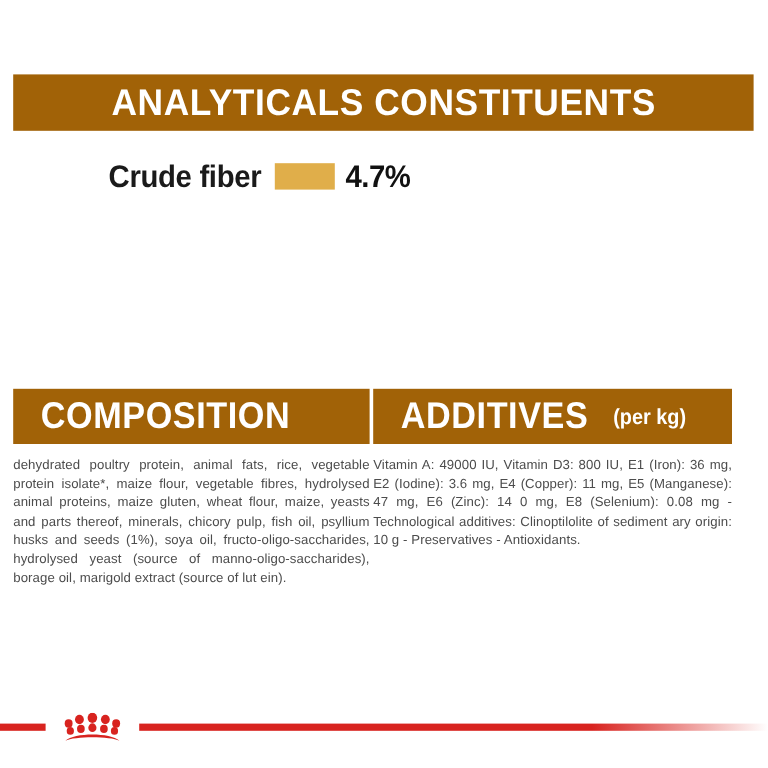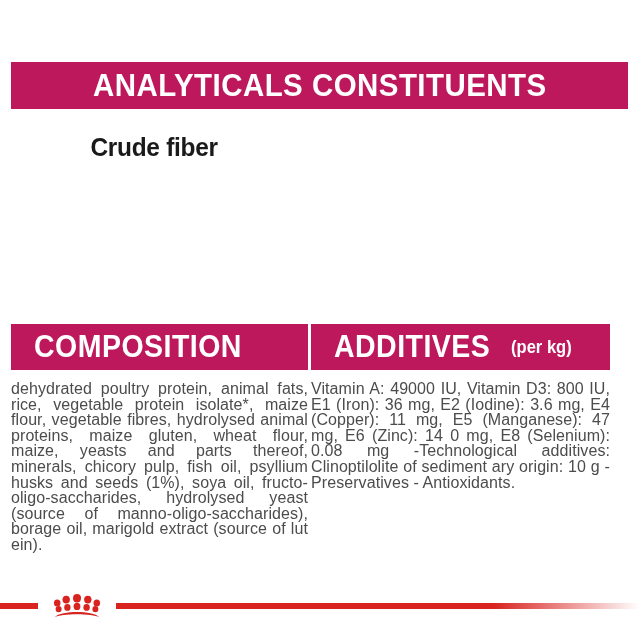--- a/index.html
+++ b/index.html
@@ -10,21 +10,21 @@
     width: 640px;
     height: 640px;
     background: #ffffff;
     font-family: "Liberation Sans", sans-serif;
     overflow: hidden;
     position: relative;
   }
 
   
   .band {
-    background: #be185d;
+    background: #a16207;
     display: flex;
     align-items: center;
     box-sizing: border-box;
   }
   .band-title {
     color: #ffffff;
     font-weight: 700;
     letter-spacing: 0.5px;
     text-transform: uppercase;
     font-stretch: condensed;
@@ -120,21 +120,21 @@
     color: #ffffff;
     font-weight: 700;
     font-size: 18px;
     margin-left: 7px;
     white-space: nowrap;
     transform: scaleX(0.92);
     transform-origin: left center;
   }
   .panel-body {
     margin-top: 11px;
-    font-size: 16px;
+    font-size: 11px;
     line-height: 15.6px;
     color: #4c4c4c;
     text-align: justify;
     text-justify: inter-word;
     letter-spacing: 0.08px;
   }
 
   
   #logo-strip {
     position: absolute;
@@ -173,20 +173,24 @@
 <div id="analytics-band" class="band">
   <span class="band-title">ANALYTICALS CONSTITUENTS</span>
 </div>
 
 <div id="chart">
 
 
 
   <div class="chart-row">
     <div class="chart-label">Crude fiber</div>
+    <div class="bar-wrap">
+      <div class="bar" style="width:50px"></div>
+      <div class="bar-value">4.7%</div>
+    </div>
   </div>
 
 </div>
 
 <div id="composition-panel">
   <div class="band panel-band">
     <span class="band-title">COMPOSITION</span>
   </div>
   <div class="panel-body">dehydrated poultry protein, animal fats, rice, vegetable protein isolate*, maize flour, vegetable fibres, hydrolysed animal proteins, maize gluten, wheat flour, maize, yeasts and parts thereof, minerals, chicory pulp, fish oil, psyllium husks and seeds (1%), soya oil, fructo-oligo-saccharides, hydrolysed yeast (source of manno-oligo-saccharides), borage oil, marigold extract (source of lut ein).</div>
 </div>

